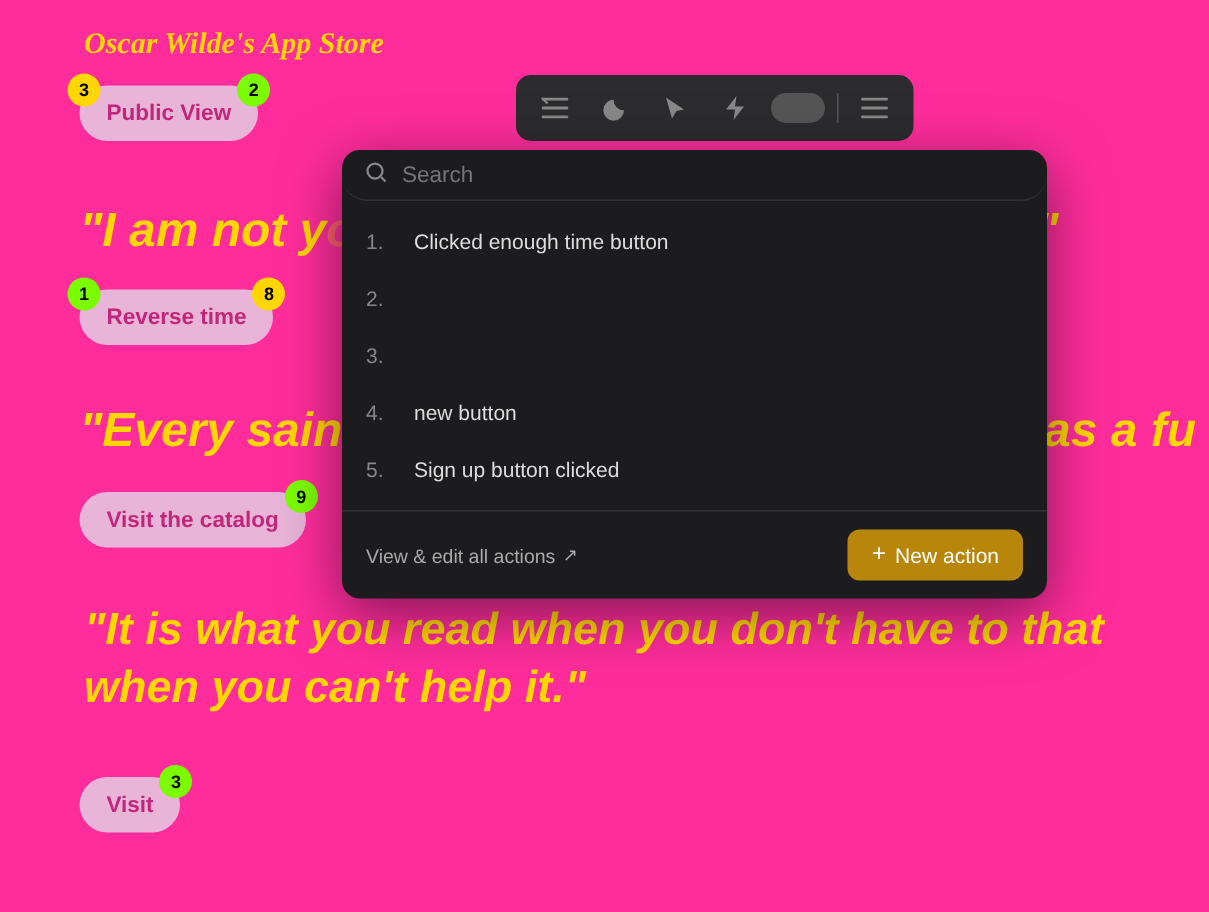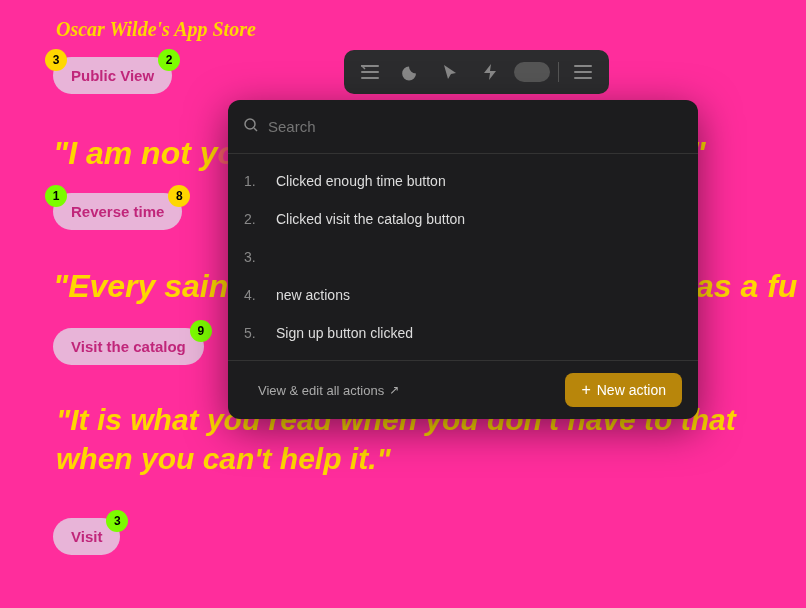--- a/index.html
+++ b/index.html
@@ -98,23 +98,24 @@
       background: #1c1c1e;
       border-radius: 12px;
       overflow: hidden;
       box-shadow: 0 10px 40px rgba(0,0,0,0.5);
       z-index: 100;
     }
 
     .search-bar {
       display: flex;
       align-items: center;
-      padding: 18px 16px;
+      padding: 8px 16px;
       gap: 10px;
       border-bottom: 1px solid #333;
+      border-radius: 23px;
     }
     .search-icon-wrap {
       color: #888;
       font-size: 14px;
     }
     .search-input {
       background: none;
       border: none;
       outline: none;
       color: #ccc;
@@ -148,21 +149,20 @@
       padding: 12px 16px;
       border-top: 1px solid #333;
     }
     .view-edit-link {
       color: #aaa;
       font-size: 13px;
       text-decoration: none;
       display: flex;
       align-items: center;
       gap: 5px;
-      margin-left: 14px;
     }
     .new-action-btn {
       background: #b8860b;
       color: #fff;
       border: none;
       border-radius: 8px;
       padding: 8px 16px;
       font-size: 14px;
       cursor: pointer;
       display: flex;
@@ -270,28 +270,27 @@
     <input class="search-input" type="text" placeholder="Search" style="">
   </div>
 
   <ul class="action-list">
     <li class="action-item">
       <span class="action-num">1.</span>
       <span>Clicked enough time button</span>
     </li>
     <li class="action-item">
       <span class="action-num">2.</span>
-      <span>Clicked visit the catalog button</span>
     </li>
     <li class="action-item">
       <span class="action-num">3.</span>
     </li>
     <li class="action-item">
       <span class="action-num">4.</span>
-      <span>new actions</span>
+      <span>new button</span>
     </li>
     <li class="action-item">
       <span class="action-num">5.</span>
       <span>Sign up button clicked</span>
     </li>
   </ul>
 
   <div class="dropdown-footer">
     <a href="#" class="view-edit-link">
       <span>View &amp; edit all actions</span>

